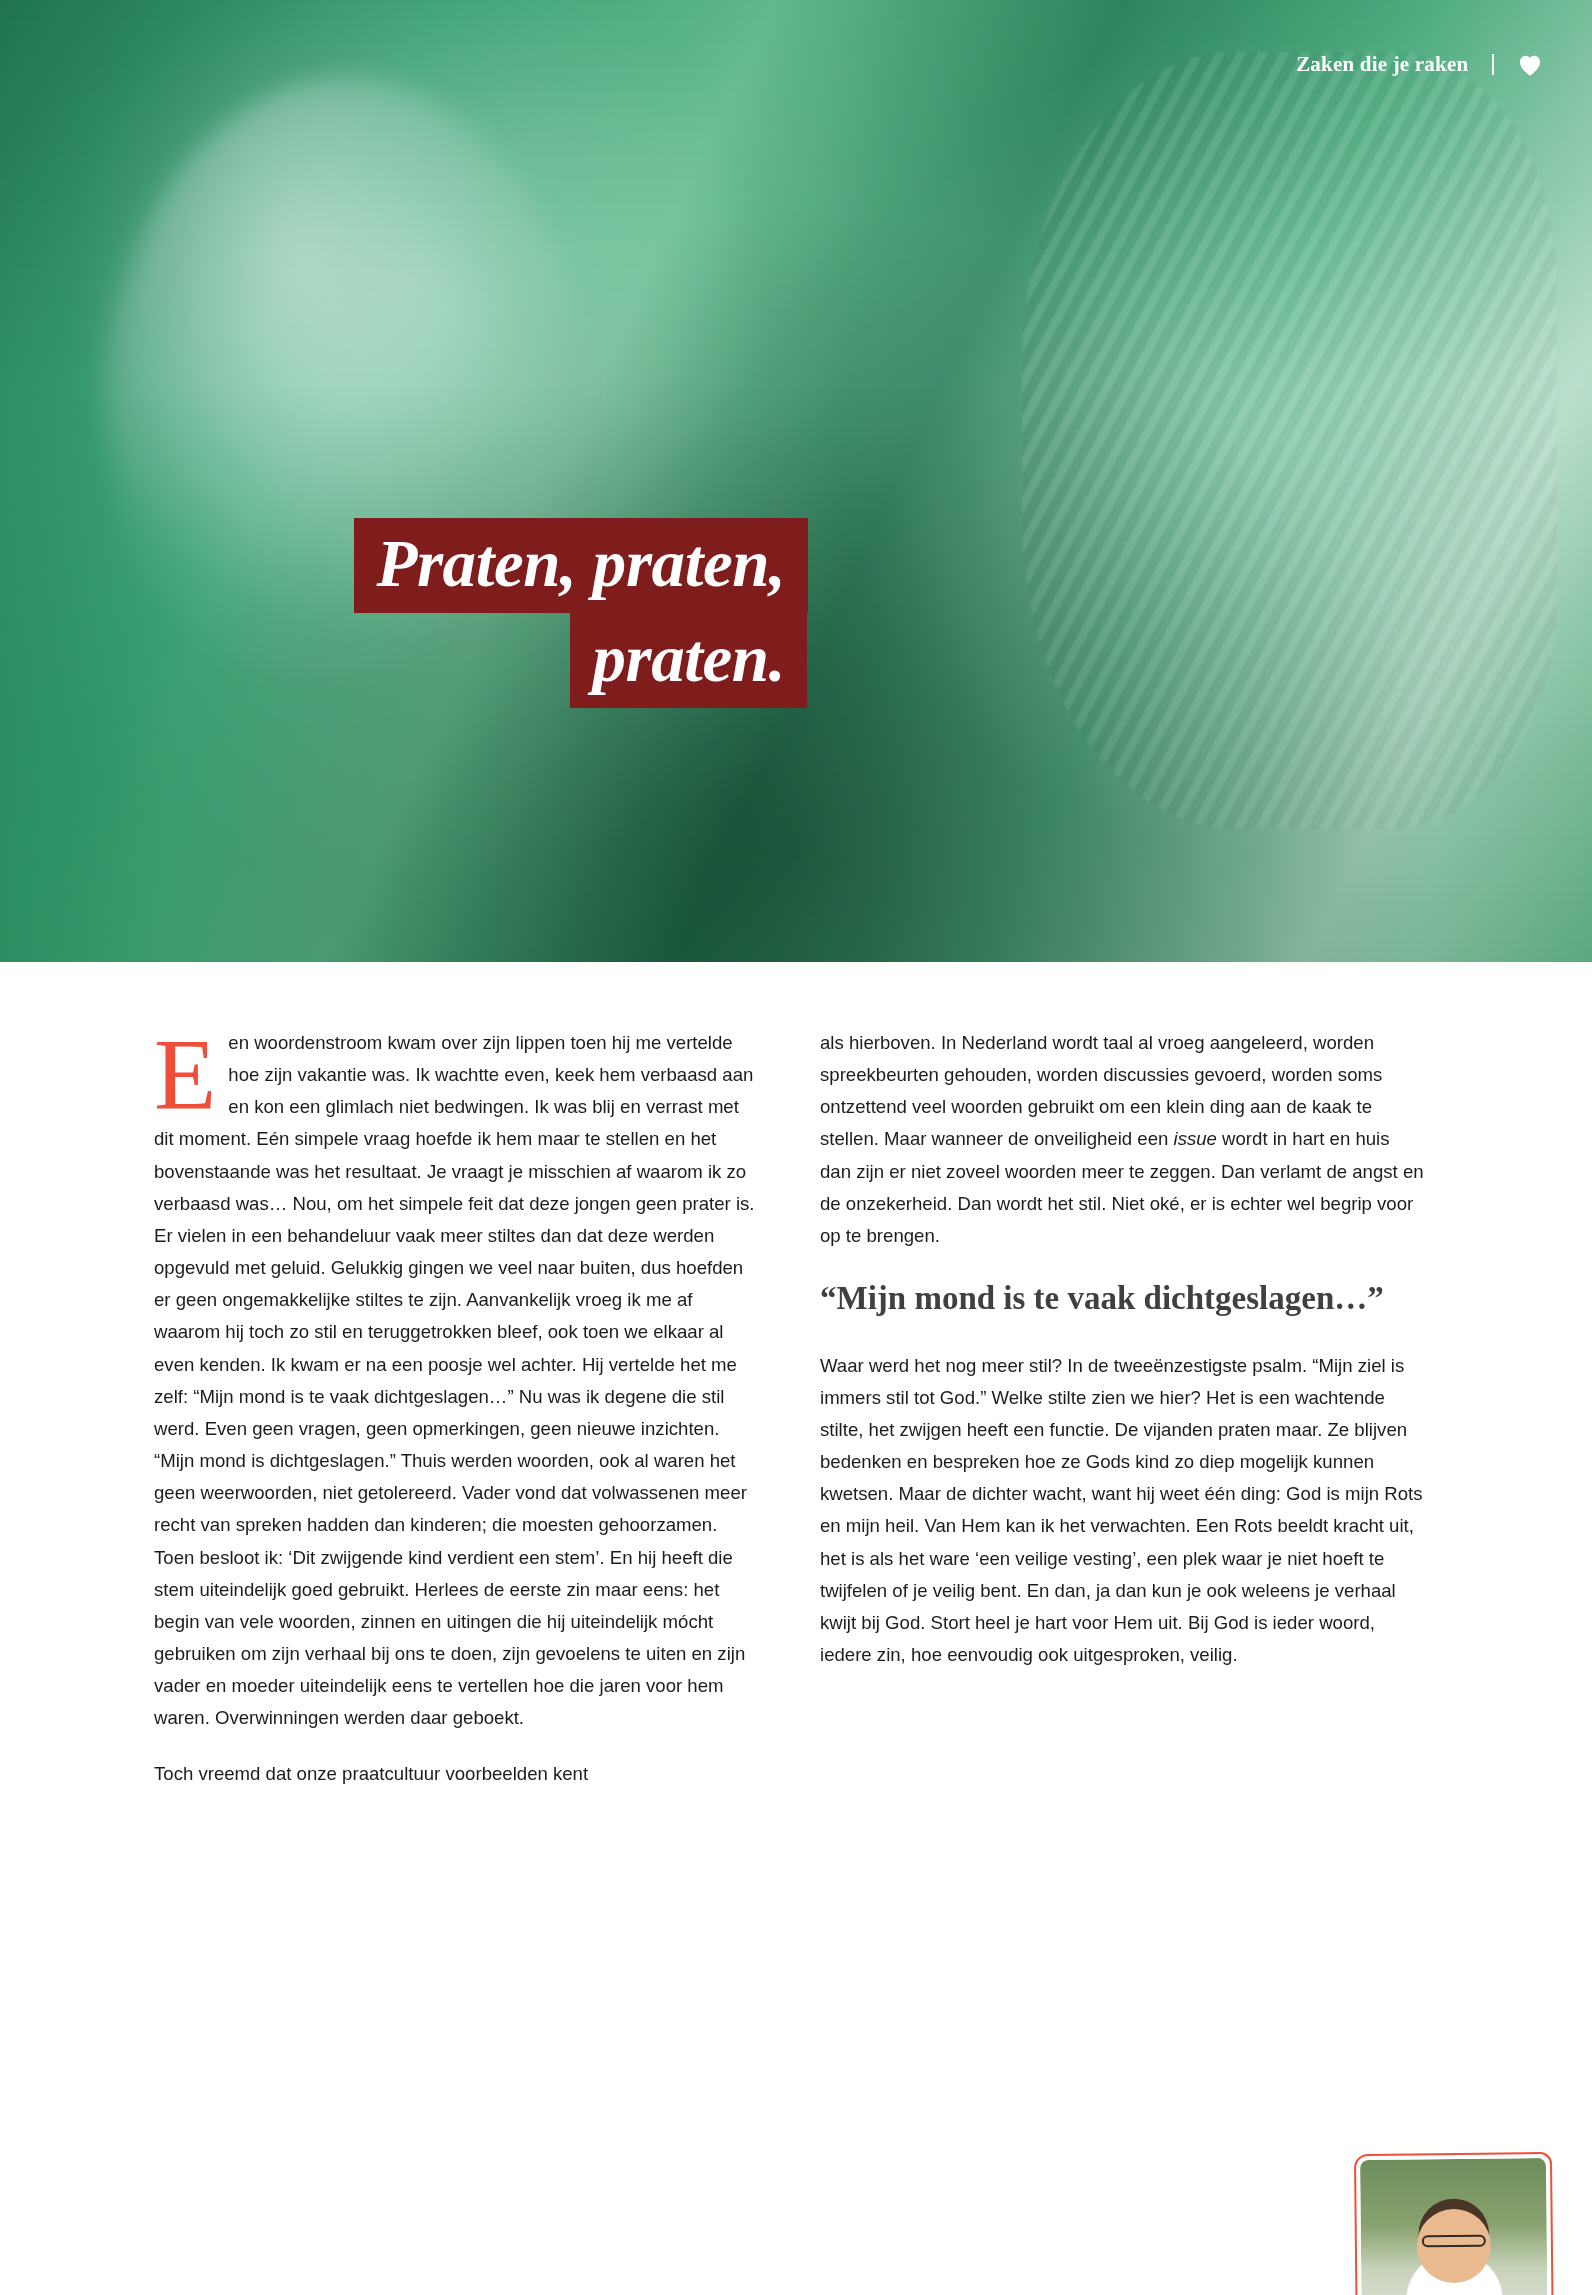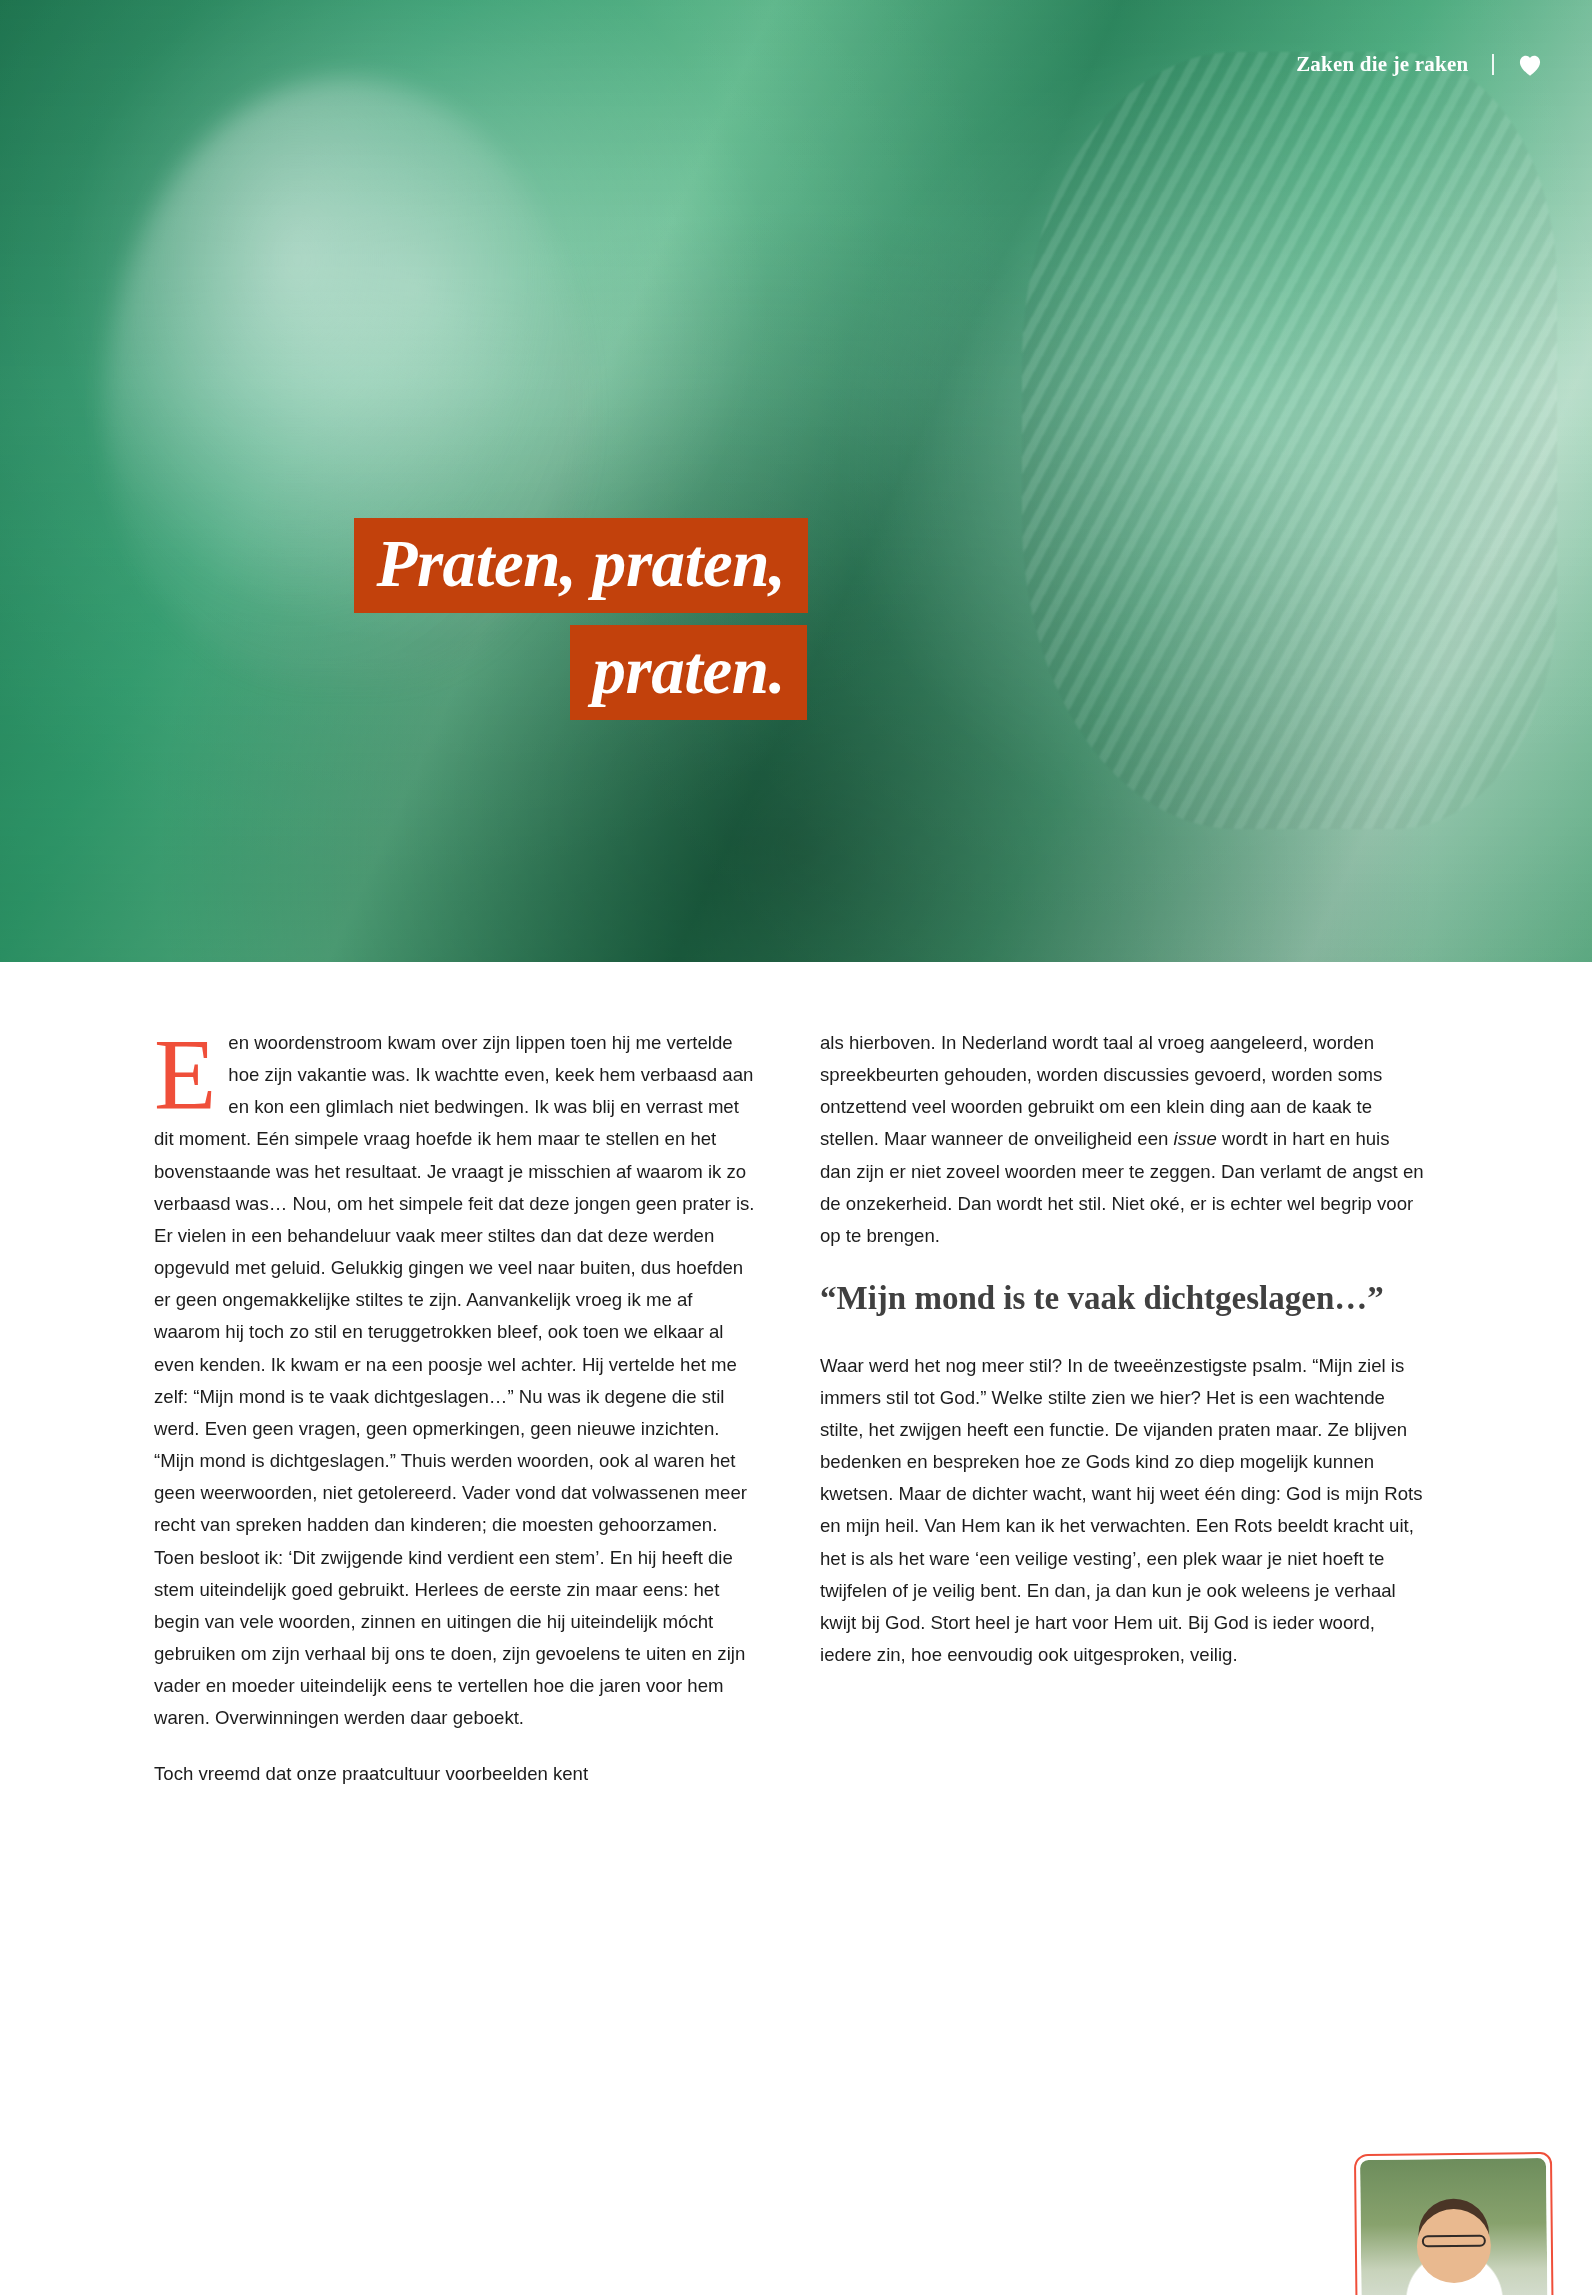--- a/index.html
+++ b/index.html
@@ -94,33 +94,33 @@
   
   .title-wrap {
     position: absolute;
     left: 0;
     top: 518px;
     width: 100%;
     z-index: 6;
   }
   .title-line {
     display: block;
-    background: #c2410c;
+    background: #7f1d1d;
     color: #ffffff;
     font-family: "Liberation Serif", serif;
     font-weight: bold;
     font-style: italic;
     font-size: 67px;
     line-height: 1.08;
     letter-spacing: -0.4px;
     width: max-content;
     padding: 8.6px 22.4px 14px 22.4px;
   }
   .title-line-1 { margin-left: 354px; }
-  .title-line-2 { margin-left: 570px; margin-top: 12px; }
+  .title-line-2 { margin-left: 570px; margin-top: 0; }
 
   
   .content {
     position: absolute;
     top: 1027px;
     left: 0;
     width: 1592px;
     height: 1113px;
   }
   .col {

